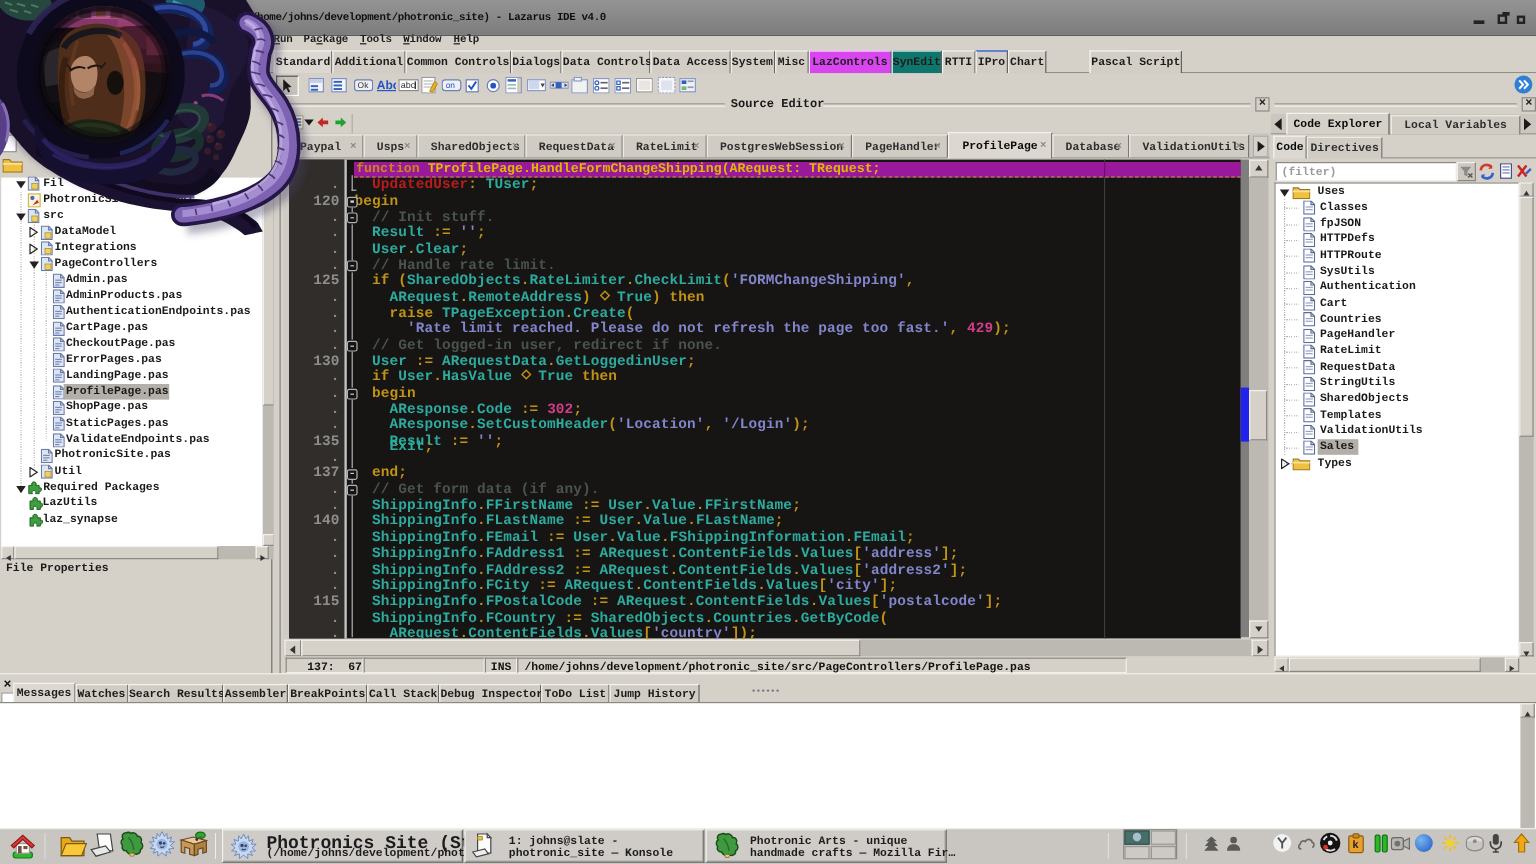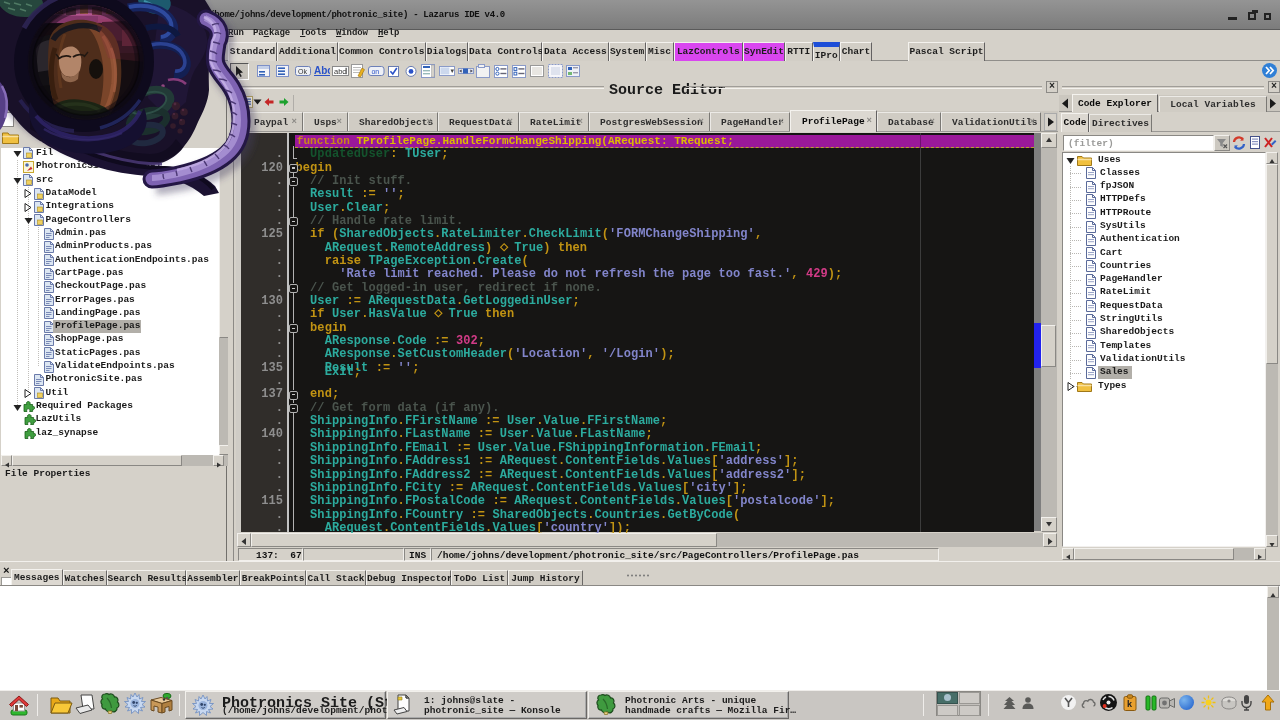--- a/index.html
+++ b/index.html
@@ -50,27 +50,27 @@
     </div>
     <div class="abs" style="left:608.5px;top:1px;width:37.0px;height:19px;background:#d2cec6;border-left:1px solid #f4f2ee;border-right:1px solid #636161;border-top:1px solid #f4f2ee;">
       <div class="tabtxt" style="text-align:center;margin-top:3px;">System</div>
     </div>
     <div class="abs" style="left:645.5px;top:1px;width:28.0px;height:19px;background:#d2cec6;border-left:1px solid #f4f2ee;border-right:1px solid #636161;border-top:1px solid #f4f2ee;">
       <div class="tabtxt" style="text-align:center;margin-top:3px;">Misc</div>
     </div>
     <div class="abs" style="left:673.5px;top:1px;width:69.5px;height:19px;background:#d946ef;border-left:1px solid #f4f2ee;border-right:1px solid #636161;border-top:1px solid #f4f2ee;">
       <div class="tabtxt" style="text-align:center;margin-top:3px;">LazControls</div>
     </div>
-    <div class="abs" style="left:743px;top:1px;width:42px;height:19px;background:#d946ef;border-left:1px solid #f4f2ee;border-right:1px solid #636161;border-top:1px solid #f4f2ee;">
+    <div class="abs" style="left:743px;top:1px;width:42px;height:19px;background:#0f766e;border-left:1px solid #f4f2ee;border-right:1px solid #636161;border-top:1px solid #f4f2ee;">
       <div class="tabtxt" style="text-align:center;margin-top:3px;">SynEdit</div>
     </div>
     <div class="abs" style="left:785px;top:1px;width:27.5px;height:19px;background:#d2cec6;border-left:1px solid #f4f2ee;border-right:1px solid #636161;border-top:1px solid #f4f2ee;">
       <div class="tabtxt" style="text-align:center;margin-top:3px;">RTTI</div>
     </div>
-    <div class="abs" style="left:812.5px;top:1px;width:27.5px;height:19px;background:#d2cec6;border-left:1px solid #f4f2ee;border-right:1px solid #636161;border-top:5px solid #1d4ed8;">
+    <div class="abs" style="left:812.5px;top:1px;width:27.5px;height:19px;background:#d2cec6;border-left:1px solid #f4f2ee;border-right:1px solid #636161;border-top:1px solid #1d4ed8;">
       <div class="tabtxt" style="text-align:center;margin-top:3px;">IPro</div>
     </div>
     <div class="abs" style="left:840px;top:1px;width:32px;height:19px;background:#d2cec6;border-left:1px solid #f4f2ee;border-right:1px solid #636161;border-top:1px solid #f4f2ee;">
       <div class="tabtxt" style="text-align:center;margin-top:3px;">Chart</div>
     </div>
     <div class="abs" style="left:908px;top:1px;width:36px;height:19px;background:#d2cec6;border-left:1px solid #f4f2ee;border-right:1px solid #636161;border-top:1px solid #f4f2ee;">
       <div class="tabtxt" style="text-align:center;margin-top:3px;">SQLdb</div>
     </div>
     <div class="abs" style="left:908px;top:1px;width:77px;height:19px;background:#d2cec6;border-left:1px solid #f4f2ee;border-right:1px solid #636161;border-top:1px solid #f4f2ee;">
       <div class="tabtxt" style="text-align:center;margin-top:3px;">Pascal Script</div>
@@ -376,41 +376,41 @@
 <div class="abs" style="left:213px;top:455px;width:11px;height:11px;background:#d5d1c9;border:1px solid #8a8884;border-top-color:#f2f0ec;border-left-color:#f2f0ec;text-align:center;"><svg width="9" height="9">
       <path d="M3 2.5 L7 5 L3 7.5 Z" fill="#333"></path>
     </svg></div>
 <div class="abs" style="left:12px;top:455px;width:170px;height:11px;background:#d5d1c9;border:1px solid #8a8884;border-top-color:#f2f0ec;border-left-color:#f2f0ec;"></div>
 <div class="abs" style="left:228px;top:80px;width:12px;height:481px;background:#d5d1c9;"></div>
 <div class="abs" style="left:233px;top:80px;width:1px;height:481px;background:#8c8a86;"></div>
 <div class="abs" style="left:236px;top:310px;width:3px;height:22px;background:radial-gradient(circle 1px at 1.5px 2px,#777 1px,transparent 1.2px) 0 0/3px 4.4px repeat-y;"></div>
 <div class="abs b" style="left:5px;top:468px;font-size:9.5px;color:#1a1a1a;">File Properties</div>
 <div class="abs" style="left:233px;top:80px;width:825px;height:481px;background:#d5d1c9;border-left:1px solid #8c8a86;"></div>
 <div class="abs" style="left:239px;top:86px;width:365px;height:3px;border-top:1px solid #a09d98;border-bottom:1px solid #f4f2ee;"></div>
-<div class="abs b" style="left:609px;top:82px;font-size:15px;color:#1a1a1a;">Source Editor</div>
+<div class="abs b" style="left:609px;top:82px;font-size:10px;color:#1a1a1a;">Source Editor</div>
 <div class="abs" style="left:686px;top:86px;width:356px;height:3px;border-top:1px solid #a09d98;border-bottom:1px solid #f4f2ee;"></div>
 <div class="abs" style="left:1046px;top:81px;width:12px;height:12px;border:1px solid #8c8a86;background:#d5d1c9;color:#222;font-size:10px;font-weight:bold;line-height:10px;text-align:center;">×</div>
 <svg class="abs" style="left:243px;top:96px;" width="10" height="12">
     <rect x="0.5" y="0.5" width="9" height="11" fill="#fffbe8" stroke="#b0a060"></rect>
     <rect x="2" y="2.5" width="6" height="1.3" fill="#4a6ab0"></rect>
     <rect x="2" y="5" width="6" height="1.3" fill="#4a6ab0"></rect>
     <rect x="2" y="7.5" width="6" height="1.3" fill="#4a6ab0"></rect>
   </svg>
 <svg class="abs" style="left:253px;top:99px;" width="9" height="6">
     <path d="M0.5 0.5 L8.5 0.5 L4.5 5.5 Z" fill="#1a1a1a"></path>
   </svg>
 <svg class="abs" style="left:264px;top:97px;" width="10" height="10">
     <path d="M0.5 5 L5 1 L5 3.4 L9.5 3.4 L9.5 6.6 L5 6.6 L5 9 Z" fill="#c42525"></path>
   </svg>
 <svg class="abs" style="left:279px;top:97px;" width="10" height="10">
     <path d="M9.5 5 L5 1 L5 3.4 L0.5 3.4 L0.5 6.6 L5 6.6 L5 9 Z" fill="#1ea12e"></path>
   </svg>
 <div class="abs" style="left:293px;top:95px;width:1px;height:16px;background:#b0ada8;"></div>
 <div class="abs" style="left:236px;top:111px;width:822px;height:21px;background:#cbc7bf;border-bottom:1px solid #9a9894;"></div>
-<div class="abs" style="left:239px;top:112px;width:64px;height:19px;background:#d0ccc4;border-left:5px solid #0c4a6e;border-top:1px solid #eceae6;border-right:1px solid #7a7874;">
+<div class="abs" style="left:239px;top:112px;width:64px;height:19px;background:#d0ccc4;border-left:1px solid #0c4a6e;border-top:1px solid #eceae6;border-right:1px solid #7a7874;">
     <span class="abs b" style="left:10px;top:4px;font-size:9.5px;color:#2e2e2e;">Paypal</span>
     <span class="abs" style="right:5px;top:4px;font-size:9px;color:#8a8884;font-weight:bold;">×</span>
   </div>
 <div class="abs" style="left:303px;top:112px;width:45px;height:19px;background:#d0ccc4;border-left:1px solid #eceae6;border-top:1px solid #eceae6;border-right:1px solid #7a7874;">
     <span class="abs b" style="left:10px;top:4px;font-size:9.5px;color:#2e2e2e;">Usps</span>
     <span class="abs" style="right:5px;top:4px;font-size:9px;color:#8a8884;font-weight:bold;">×</span>
   </div>
 <div class="abs" style="left:348px;top:112px;width:90px;height:19px;background:#d0ccc4;border-left:1px solid #eceae6;border-top:1px solid #eceae6;border-right:1px solid #7a7874;">
     <span class="abs b" style="left:10px;top:4px;font-size:9.5px;color:#2e2e2e;">SharedObjects</span>
     <span class="abs" style="right:5px;top:4px;font-size:9px;color:#8a8884;font-weight:bold;">×</span>
@@ -478,21 +478,21 @@
     <div class="abs" style="left:241px;top:415.14px;width:42px;height:13.34px;line-height:13.34px;text-align:right;color:#8e8e8e;">.</div>
     <div class="abs" style="left:241px;top:428.48px;width:42px;height:13.34px;line-height:13.34px;text-align:right;color:#8e8e8e;">140</div>
     <div class="abs" style="left:241px;top:441.82px;width:42px;height:13.34px;line-height:13.34px;text-align:right;color:#8e8e8e;">.</div>
     <div class="abs" style="left:241px;top:455.15999999999997px;width:42px;height:13.34px;line-height:13.34px;text-align:right;color:#8e8e8e;">.</div>
     <div class="abs" style="left:241px;top:468.5px;width:42px;height:13.34px;line-height:13.34px;text-align:right;color:#8e8e8e;">.</div>
     <div class="abs" style="left:241px;top:481.84px;width:42px;height:13.34px;line-height:13.34px;text-align:right;color:#8e8e8e;">.</div>
     <div class="abs" style="left:241px;top:495.18px;width:42px;height:13.34px;line-height:13.34px;text-align:right;color:#8e8e8e;">115</div>
     <div class="abs" style="left:241px;top:508.52px;width:42px;height:13.34px;line-height:13.34px;text-align:right;color:#8e8e8e;">.</div>
     <div class="abs" style="left:241px;top:521.86px;width:42px;height:13.34px;line-height:13.34px;text-align:right;color:#8e8e8e;">.</div>
     <div class="abs" style="left:296.8px;top:135.0px;height:13.34px;line-height:13.34px;white-space:pre;font-size:11px;letter-spacing:0.02px;"><i style="color:#c8881a">function </i><i style="color:#ddbb00">TProfilePage.HandleFormChangeShipping(ARequest: TRequest;</i></div>
-    <div class="abs" style="left:295.5px;top:148.34px;height:13.34px;line-height:13.34px;white-space:pre;"><i style="color:#14532d">  UpdatedUser</i><i style="color:#c19313">: </i><i style="color:#2cab9e">TUser</i><i style="color:#c19313">;</i></div>
+    <div class="abs" style="left:295.5px;top:148.34px;height:13.34px;line-height:13.34px;white-space:pre;"><i style="color:#b91c1c">  UpdatedUser</i><i style="color:#c19313">: </i><i style="color:#2cab9e">TUser</i><i style="color:#c19313">;</i></div>
     <div class="abs" style="left:295.5px;top:161.68px;height:13.34px;line-height:13.34px;white-space:pre;"><i style="color:#c19313">begin</i></div>
     <div class="abs" style="left:295.5px;top:175.01999999999998px;height:13.34px;line-height:13.34px;white-space:pre;"><i style="color:#4a544d">  // Init stuff.</i></div>
     <div class="abs" style="left:295.5px;top:188.36px;height:13.34px;line-height:13.34px;white-space:pre;"><i style="color:#2cab9e">  Result </i><i style="color:#c19313">:= </i><i style="color:#8285cb">''</i><i style="color:#c19313">;</i></div>
     <div class="abs" style="left:295.5px;top:201.7px;height:13.34px;line-height:13.34px;white-space:pre;"><i style="color:#2cab9e">  User</i><i style="color:#c19313">.</i><i style="color:#2cab9e">Clear</i><i style="color:#c19313">;</i></div>
     <div class="abs" style="left:295.5px;top:215.04px;height:13.34px;line-height:13.34px;white-space:pre;"><i style="color:#4a544d">  // Handle rate limit.</i></div>
     <div class="abs" style="left:295.5px;top:228.38px;height:13.34px;line-height:13.34px;white-space:pre;"><i style="color:#c19313">  if (</i><i style="color:#2cab9e">SharedObjects</i><i style="color:#c19313">.</i><i style="color:#2cab9e">RateLimiter</i><i style="color:#c19313">.</i><i style="color:#2cab9e">CheckLimit</i><i style="color:#c19313">(</i><i style="color:#8285cb">'FORMChangeShipping'</i><i style="color:#c19313">,</i></div>
     <div class="abs" style="left:295.5px;top:241.72px;height:13.34px;line-height:13.34px;white-space:pre;"><i style="color:#2cab9e">    ARequest</i><i style="color:#c19313">.</i><i style="color:#2cab9e">RemoteAddress</i><i style="color:#c19313">) </i><i style="display:inline-block;width:7.2px;font-size:14.5px;line-height:13px;vertical-align:top;color:#c19313;transform:translateY(-1px);">◇</i><i style="color:#c19313"> </i><i style="color:#2cab9e">True</i><i style="color:#c19313">) then</i></div>
     <div class="abs" style="left:295.5px;top:255.06px;height:13.34px;line-height:13.34px;white-space:pre;"><i style="color:#c19313">    raise </i><i style="color:#2cab9e">TPageException</i><i style="color:#c19313">.</i><i style="color:#2cab9e">Create</i><i style="color:#c19313">(</i></div>
     <div class="abs" style="left:295.5px;top:268.4px;height:13.34px;line-height:13.34px;white-space:pre;"><i style="color:#8285cb">      'Rate limit reached. Please do not refresh the page too fast.'</i><i style="color:#c19313">, </i><i style="color:#d23b87">429</i><i style="color:#c19313">);</i></div>
     <div class="abs" style="left:295.5px;top:281.74px;height:13.34px;line-height:13.34px;white-space:pre;"><i style="color:#4a544d">  // Get logged-in user, redirect if none.</i></div>

